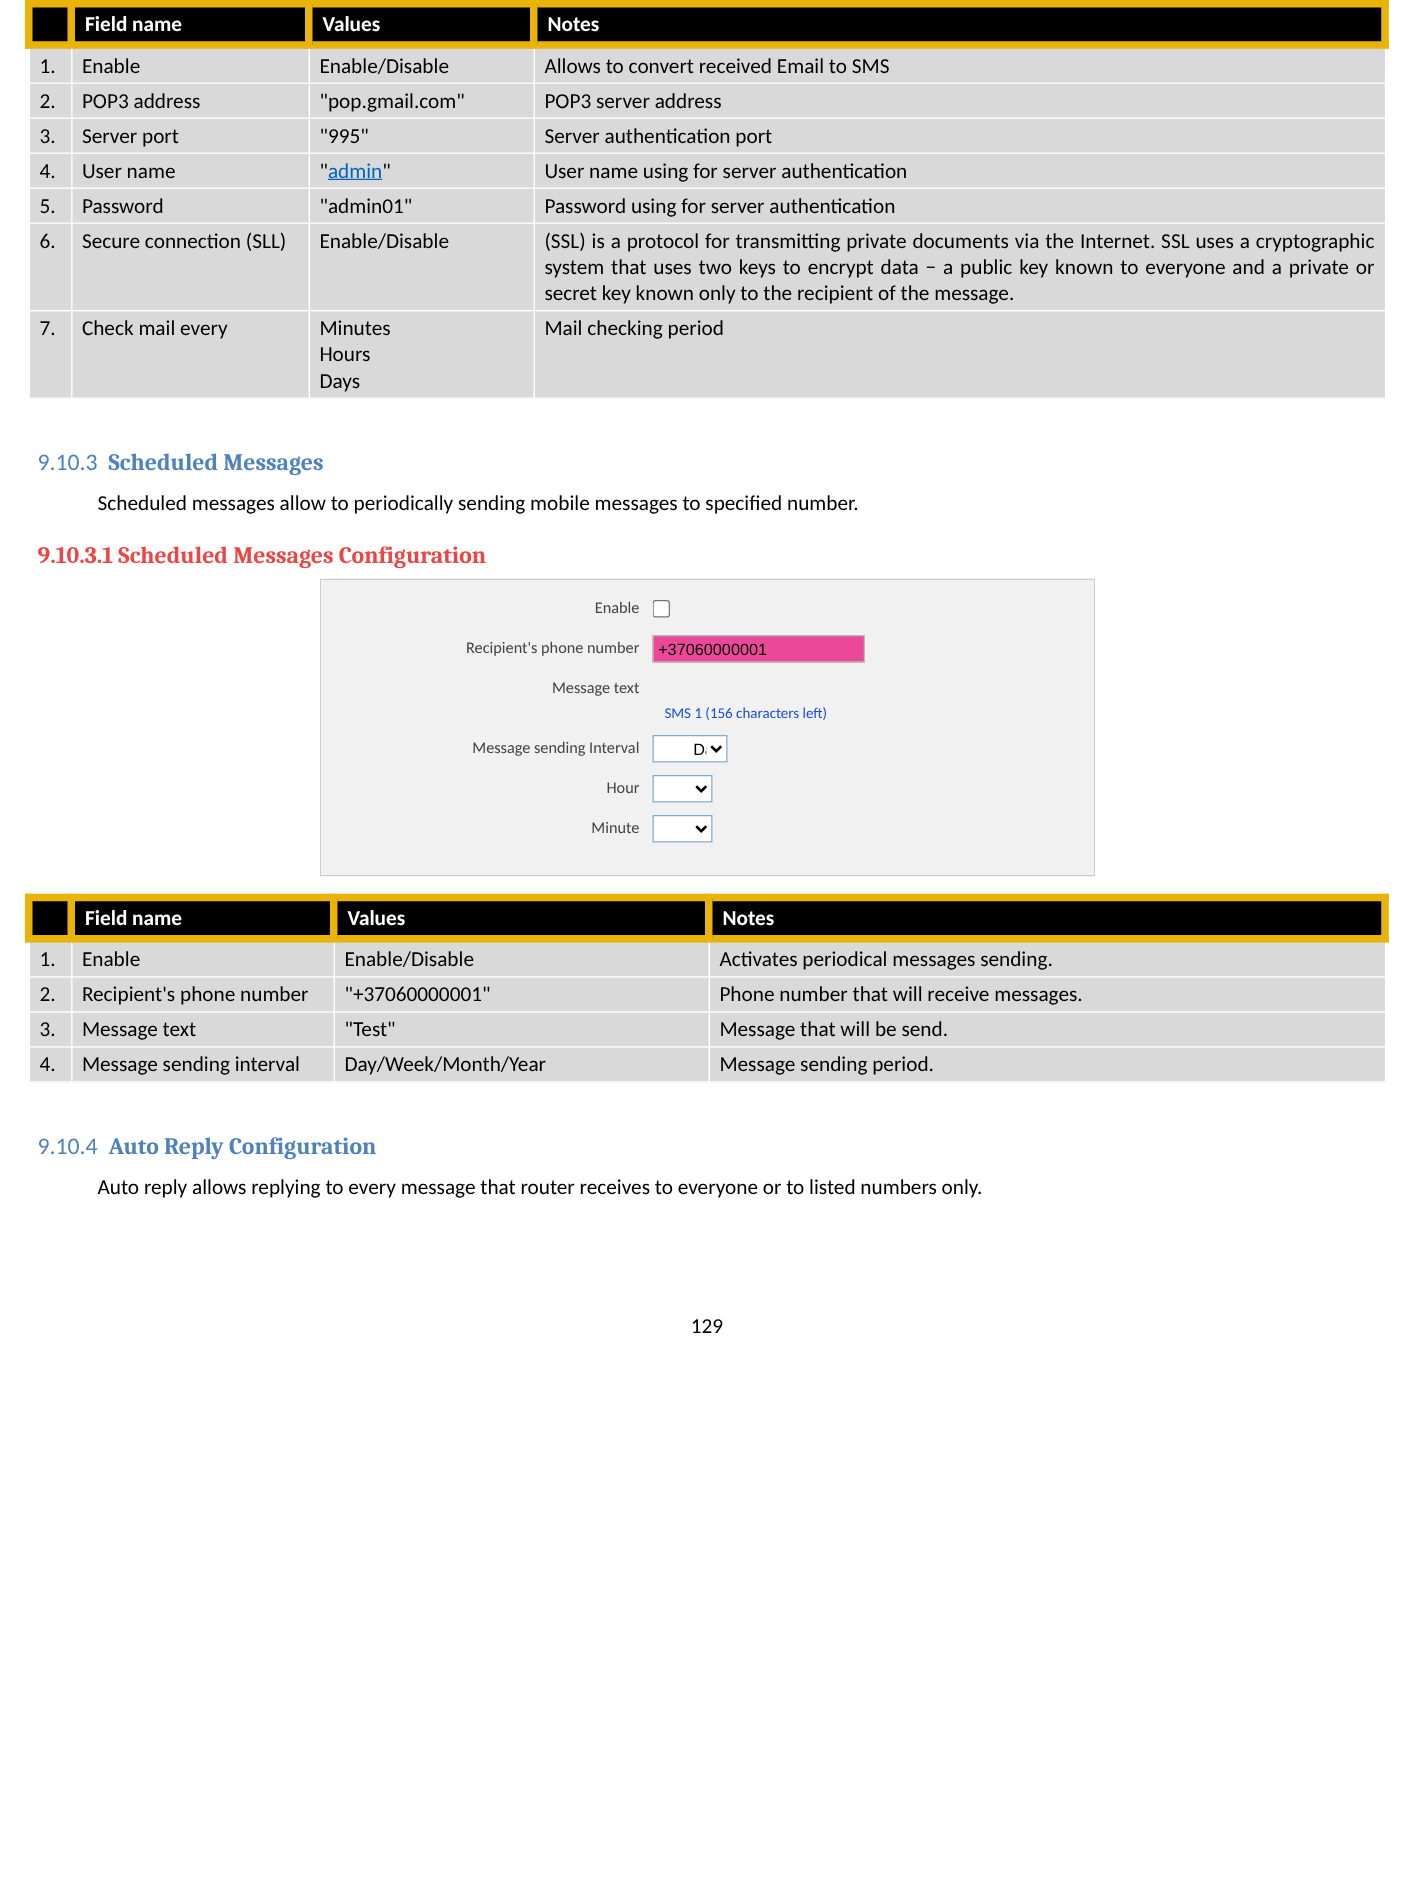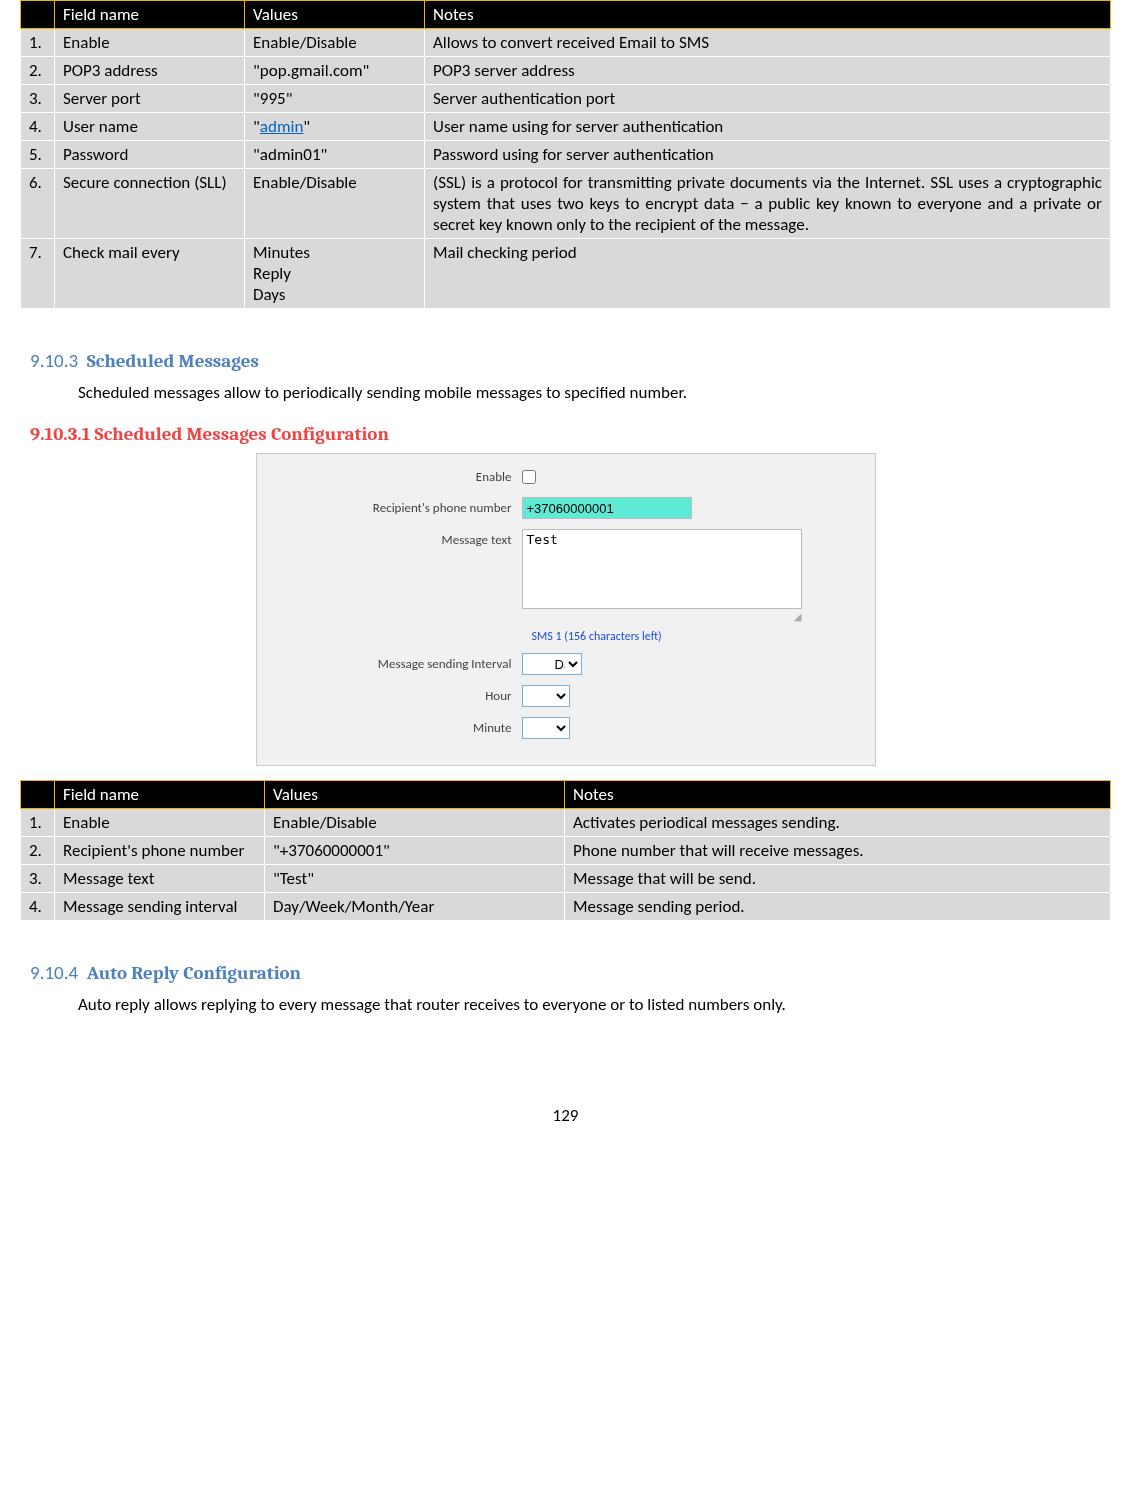--- a/index.html
+++ b/index.html
@@ -13,23 +13,23 @@
   }
   table.field-table {
     width: 100%;
     border-collapse: collapse;
     margin-bottom: 30px;
   }
   table.field-table th {
     background: #000;
     color: #fff;
     text-align: left;
-    font-weight: normal;
+    font-weight: bold;
     padding: 3px 8px;
-    border: 1px solid #eab308;
+    border: 6px solid #eab308;
   }
   table.field-table td {
     background: #d9d9d9;
     padding: 3px 8px;
     vertical-align: top;
     border: 1px solid #fff;
   }
   .col-num { width: 34px; }
   .t1-col-field { width: 190px; }
   .t1-col-values { width: 180px; }
@@ -45,21 +45,21 @@
   h3.section .sec-title { font-family: Cambria, Georgia, serif; }
   h4.subsection { color: #ef4444; font-family: Cambria, Georgia, serif; font-size: 19px; font-weight: bold; margin: 20px 0 8px 10px; }
   p.bodytext { margin: 8px 0 18px 58px; }
 
   
   .form-wrap { width: 620px; margin: 0 auto 14px auto; border: 1px solid #ccc; background: linear-gradient(#f7f7f7,#ededed); }
   .form-title { font-size: 13px; color: #333; padding: 8px 10px 10px 10px; background: linear-gradient(#f5f5f5,#e7e7e7); border-bottom: 1px solid #ddd; }
   .form-body { padding: 12px 10px 16px 10px; background: #f1f1f1; }
   .form-row { display: flex; align-items: flex-start; margin-bottom: 10px; font-size: 13px; color: #444; }
   .form-label { width: 255px; text-align: right; padding-right: 10px; padding-top: 3px; }
-  .form-control input[type="text"] { width: 170px; height: 22px; border: 1px solid #bbb; font-size: 13px; padding: 0 4px; background: #5eead4; }
+  .form-control input[type="text"] { width: 170px; height: 22px; border: 1px solid #bbb; font-size: 13px; padding: 0 4px; background: #ec4899; }
   .form-control textarea { width: 280px; height: 80px; border: 1px solid #bbb; font-size: 13px; padding: 2px 4px; background: #fff; resize: none; }
   .form-control input[type="checkbox"] { width: 14px; height: 14px; margin-top: 4px; }
   .form-control select { height: 22px; border: 1px solid #7eabd0; background: #fff; font-size: 13px; padding-left: 28px; }
   .sel-wide { width: 60px; }
   .sel-narrow { width: 48px; }
   .char-note { font-size: 12px; color: #1d4ed8; margin: -4px 0 10px 265px; }
   .resize-handle { text-align: right; font-size: 10px; color: #aaa; width: 280px; margin-top: -2px; }
 
   .page-num { text-align: center; margin-top: 90px; font-size: 17px; }
 </style>
@@ -110,21 +110,21 @@
       <td>6.</td>
       <td>Secure connection (SLL)</td>
       <td>Enable/Disable</td>
       <td class="notes-justify">(SSL) is a protocol for transmitting private documents via the Internet. SSL uses a cryptographic system that uses two keys to encrypt data − a public key known to everyone and a private or secret key known only to the recipient of the message.</td>
     </tr>
     <tr>
       <td>7.</td>
       <td>Check mail every</td>
       <td class="multiline">
         <span>Minutes</span>
-        <span>Reply</span>
+        <span>Hours</span>
         <span>Days</span>
       </td>
       <td>Mail checking period</td>
     </tr>
   </tbody>
 </table>
 
 <h3 class="section">
   <span class="sec-num">9.10.3</span>&nbsp;&nbsp;<span class="sec-title">Scheduled Messages</span>
 </h3>
@@ -137,24 +137,20 @@
     <div class="form-row">
       <div class="form-label">Enable</div>
       <div class="form-control"><input type="checkbox" style=""></div>
     </div>
     <div class="form-row">
       <div class="form-label">Recipient's phone number</div>
       <div class="form-control"><input type="text" value="+37060000001" style=""></div>
     </div>
     <div class="form-row">
       <div class="form-label">Message text</div>
-      <div class="form-control">
-        <textarea style="">Test</textarea>
-        <div class="resize-handle">◢</div>
-      </div>
     </div>
     <div class="char-note">SMS 1 (156 characters left)</div>
     <div class="form-row">
       <div class="form-label">Message sending Interval</div>
       <div class="form-control"><select class="sel-wide"><option>Day</option></select></div>
     </div>
     <div class="form-row">
       <div class="form-label">Hour</div>
       <div class="form-control"><select class="sel-narrow"><option>1</option></select></div>
     </div>

